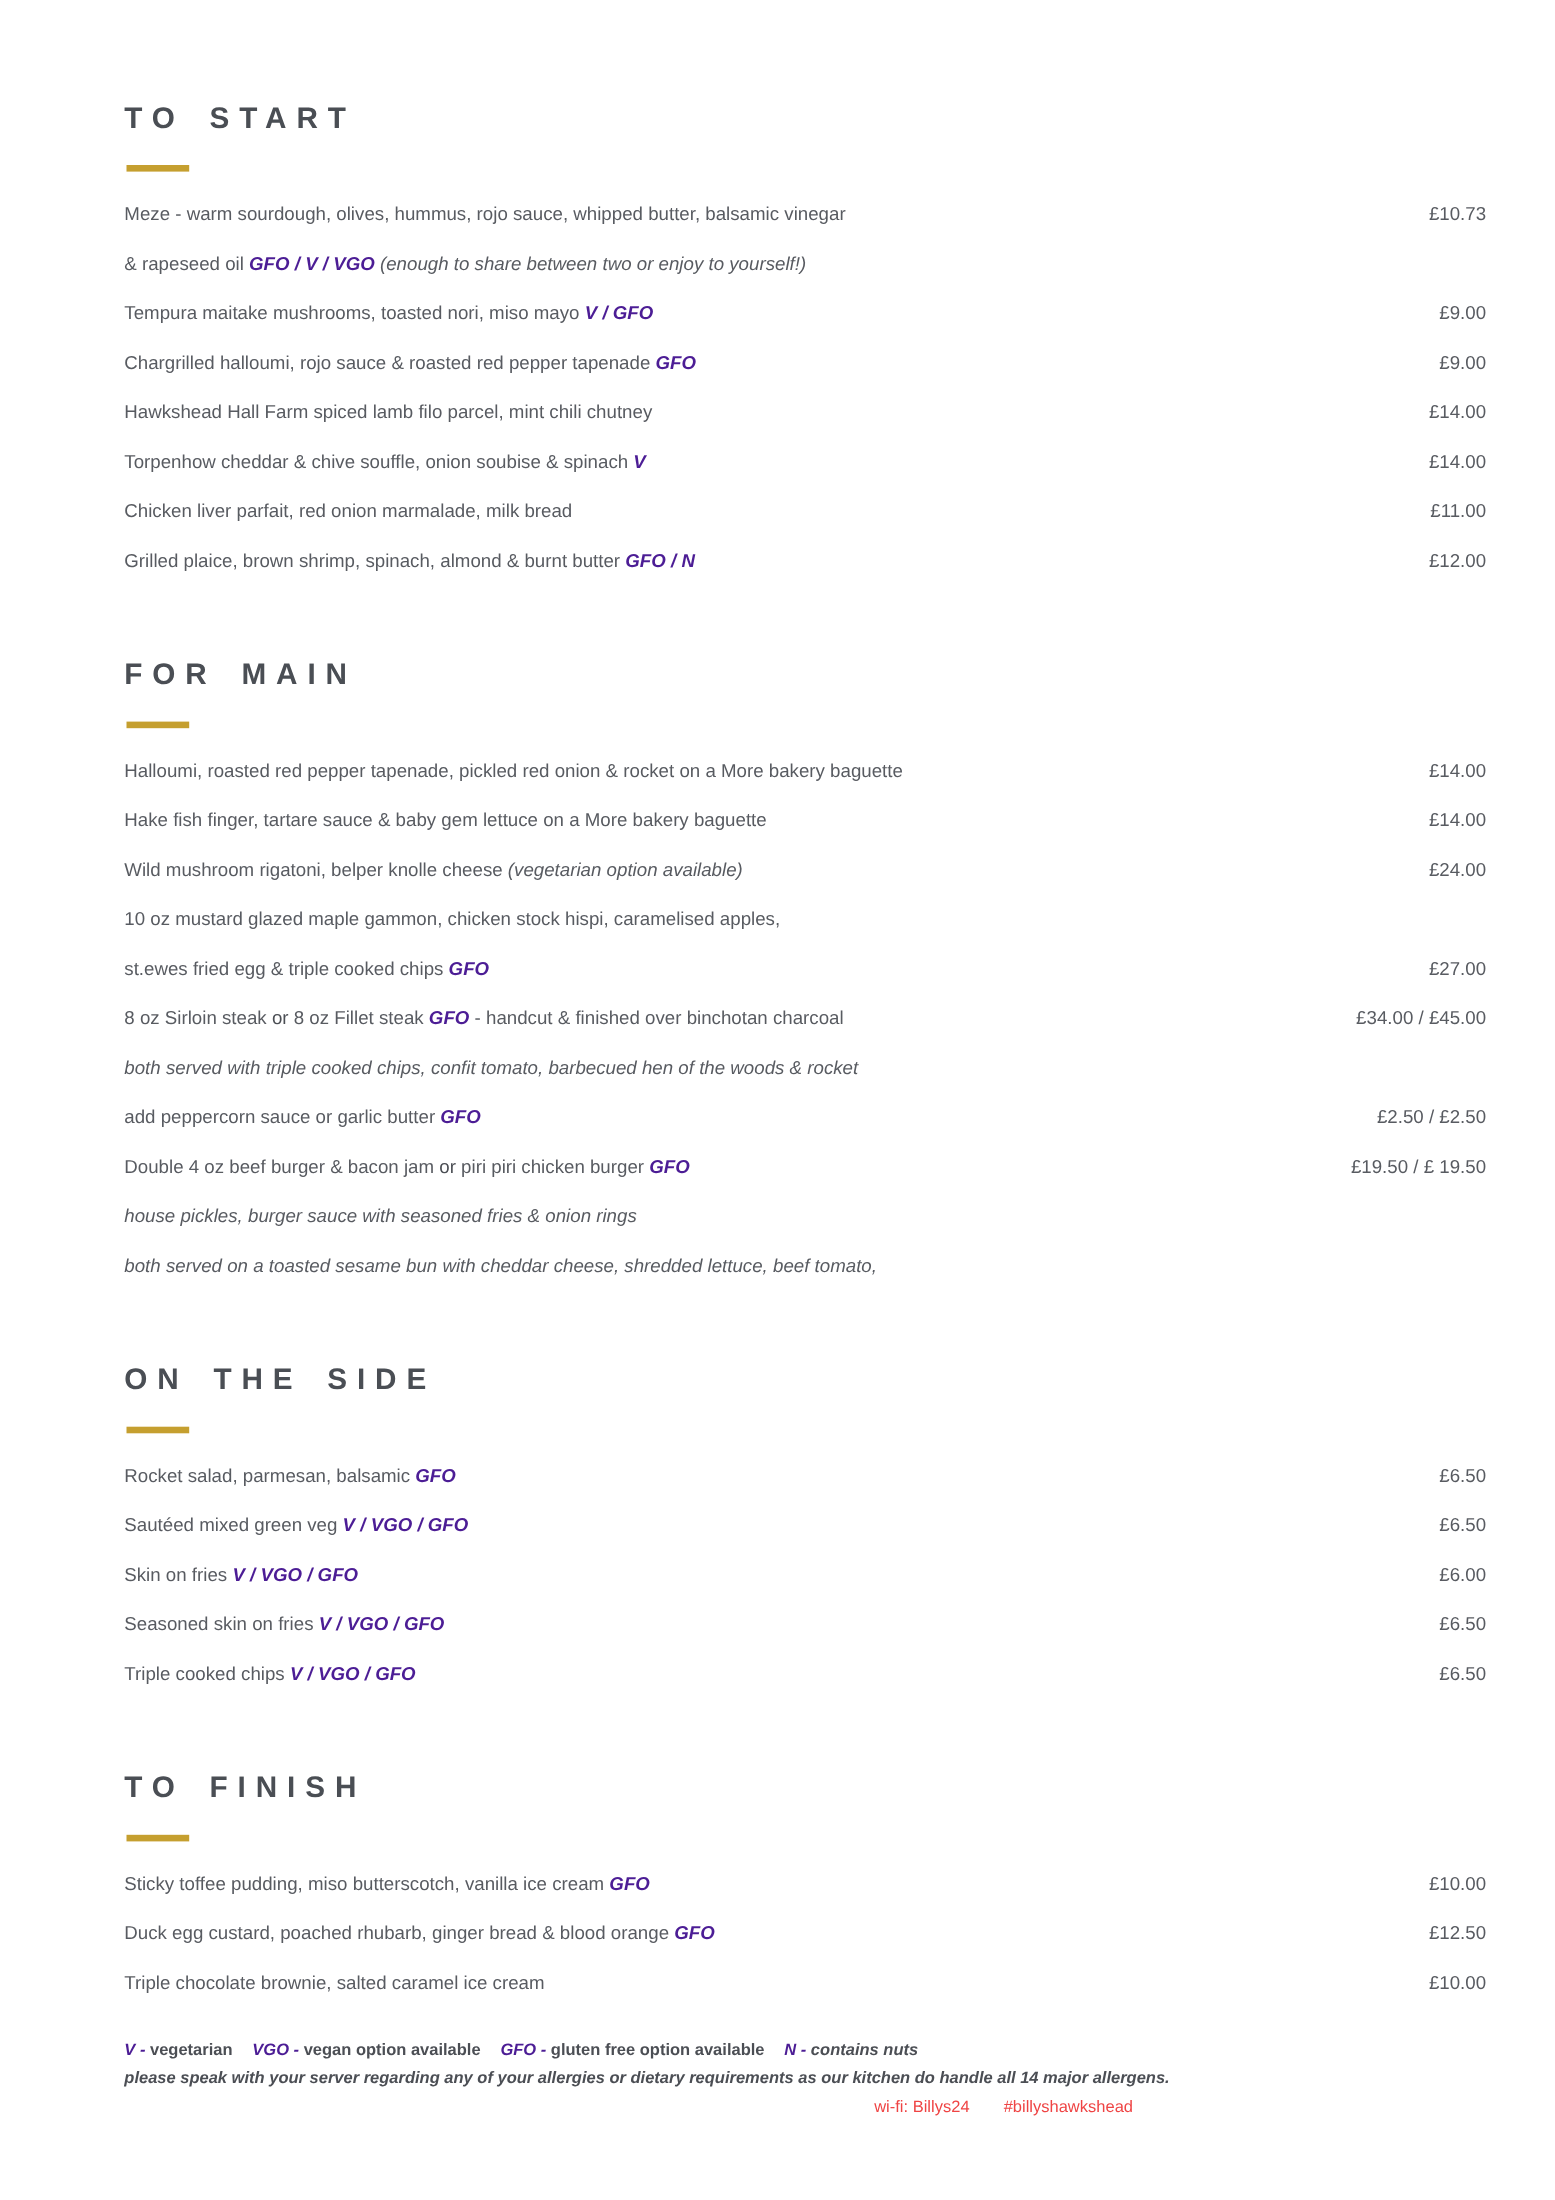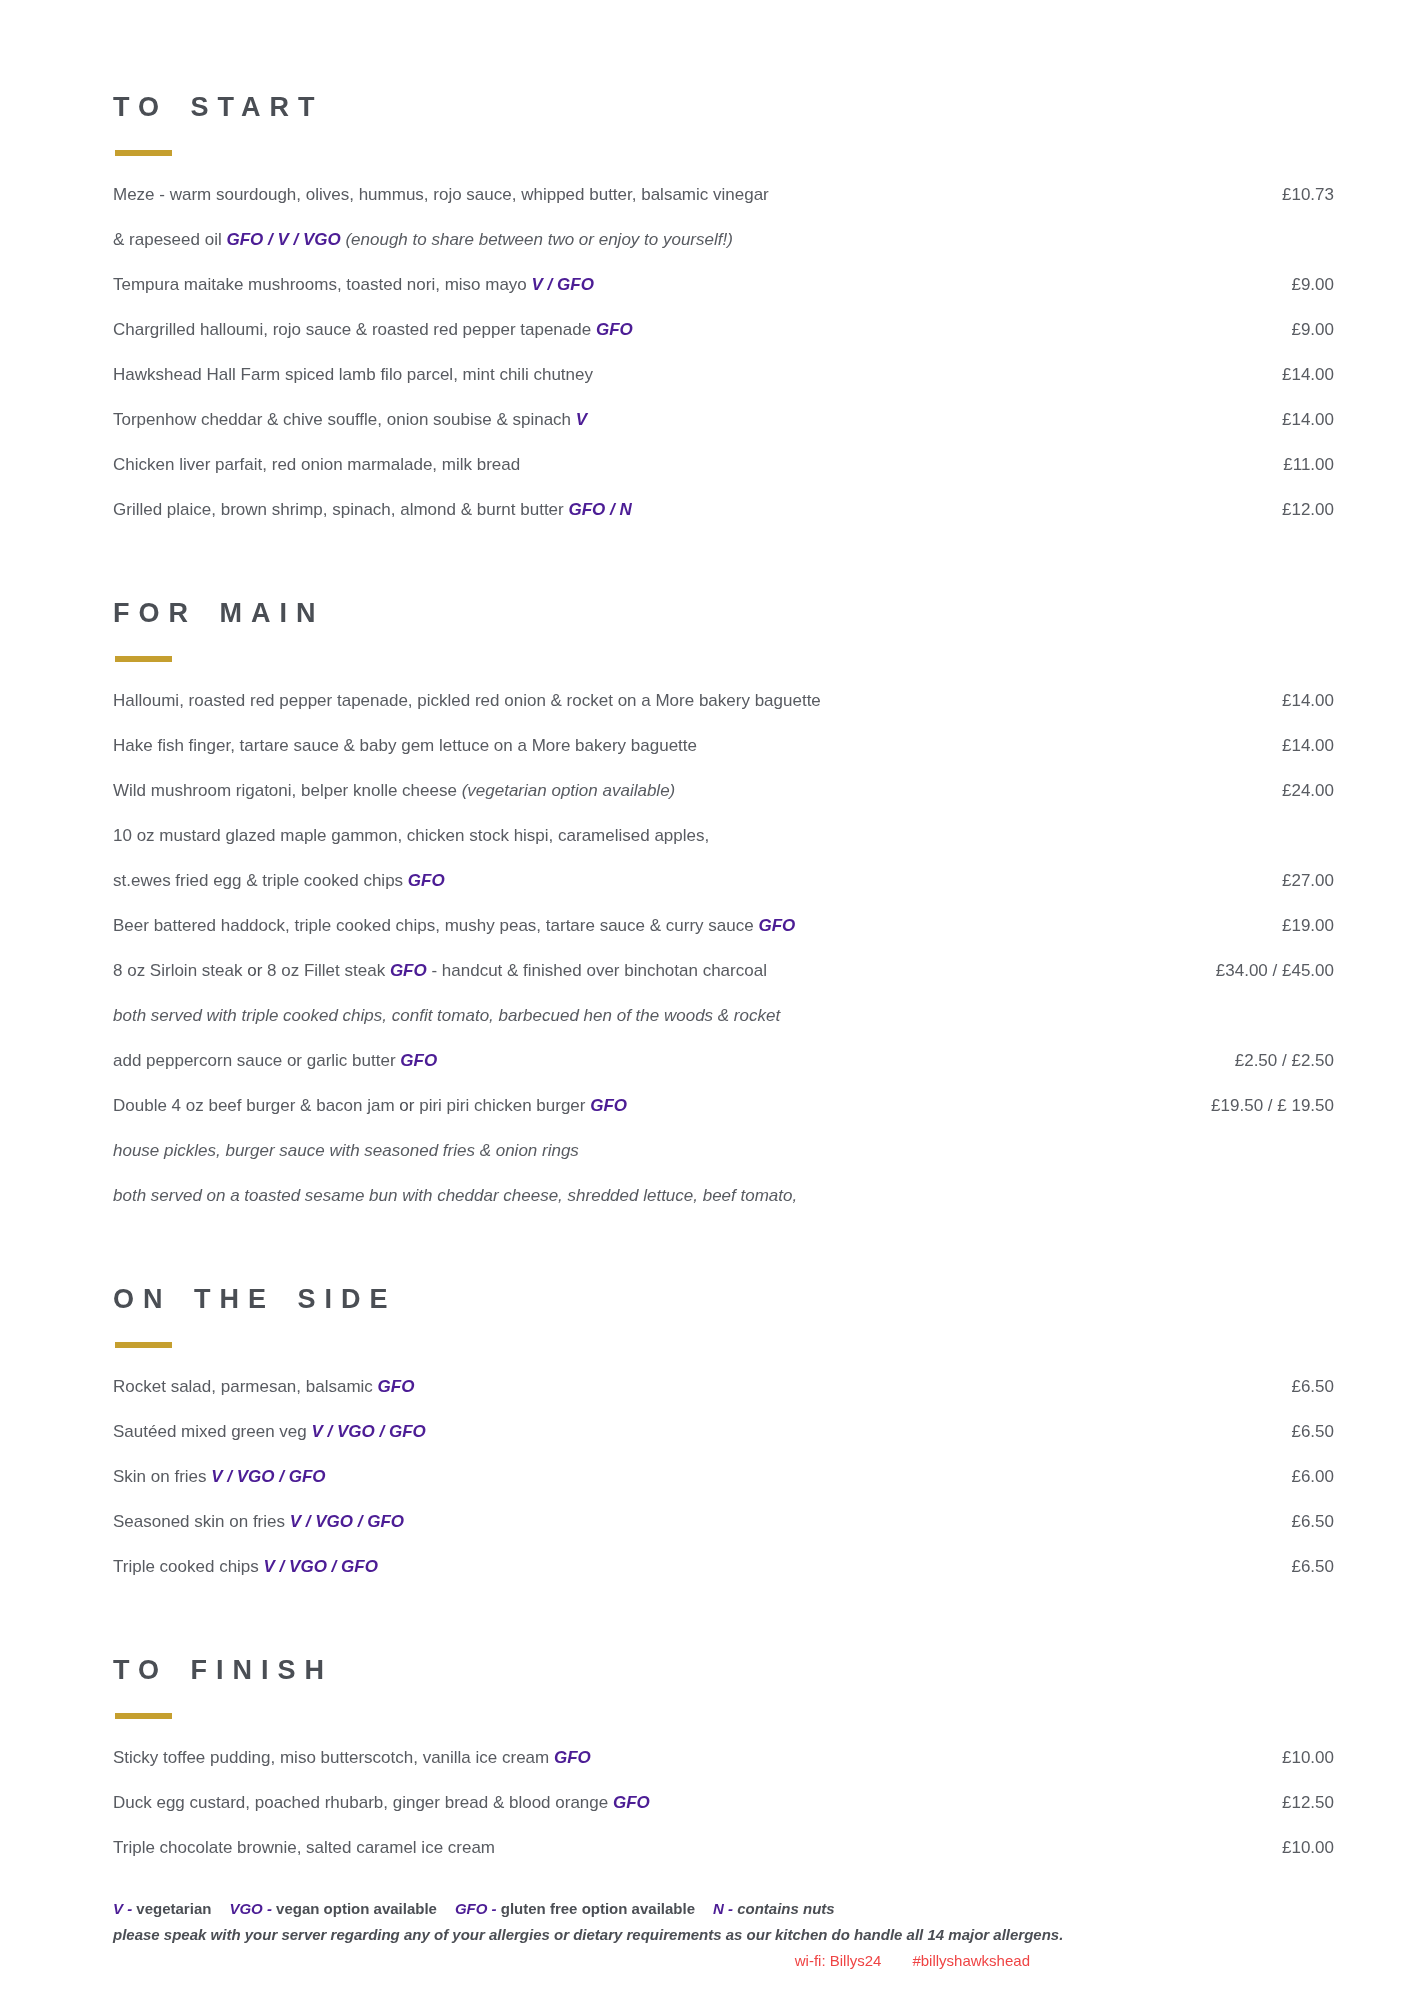--- a/index.html
+++ b/index.html
@@ -1,21 +1,21 @@
 <!DOCTYPE html>
 <html><head>
 <meta charset="utf-8">
 <title>Menu</title>
 <style>
   html,body{margin:0;padding:0;background:#ffffff;}
   .page{
     position:relative;
     width:1414px;height:2000px;
     box-sizing:border-box;
-    padding:90px 80px 0 113px;
+    padding:90px 63px 0 113px;
     background:#ffffff;
     font-family:"Liberation Sans", sans-serif;
     overflow:hidden;
   }
   .section-title{
     font-size:27px;line-height:34px;font-weight:bold;
     letter-spacing:9px;word-spacing:6px;
     color:#4a4e54;margin:0;
   }
   .rule{width:57px;height:6px;background:#c59f2f;margin:26px 0 16px 2px;}
@@ -101,24 +101,20 @@
           <span class="price">£24.00</span>
         </div>
         <div class="row">
           <span class="dish"><span class="t">10 oz mustard glazed maple gammon, chicken stock hispi, caramelised apples,</span></span>
         </div>
         <div class="row">
           <span class="dish"><span class="t">st.ewes fried egg &amp; triple cooked chips </span><span class="tag">GFO</span></span>
           <span class="price">£27.00</span>
         </div>
         <div class="row">
-          <span class="dish"><span class="t">Beer battered haddock, triple cooked chips, mushy peas, tartare sauce &amp; curry sauce </span><span class="tag">GFO</span></span>
-          <span class="price">£19.00</span>
-        </div>
-        <div class="row">
           <span class="dish"><span class="t">8 oz Sirloin steak </span><span class="bd">or</span><span class="t"> 8 oz Fillet steak </span><span class="tag">GFO</span><span class="t"> - handcut &amp; finished over binchotan charcoal</span></span>
           <span class="price">£34.00 / £45.00</span>
         </div>
         <div class="row">
           <span class="dish"><span class="it">both served with triple cooked chips, confit tomato, barbecued hen of the woods &amp; rocket</span></span>
         </div>
         <div class="row">
           <span class="dish"><span class="t">add peppercorn sauce or garlic butter </span><span class="tag">GFO</span></span>
           <span class="price">£2.50 / £2.50</span>
         </div>

